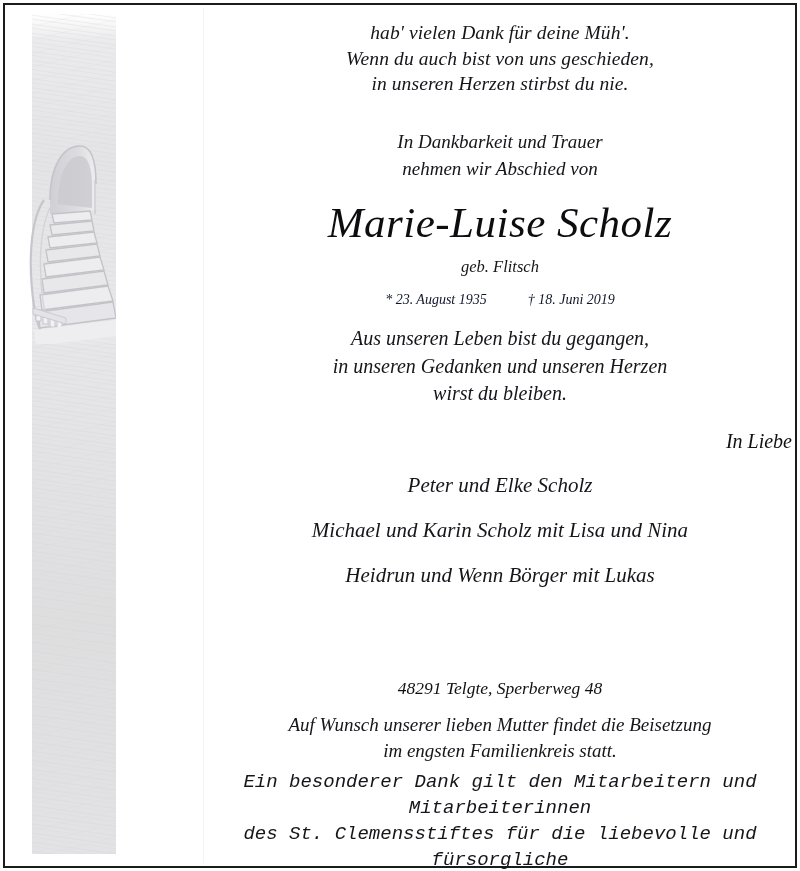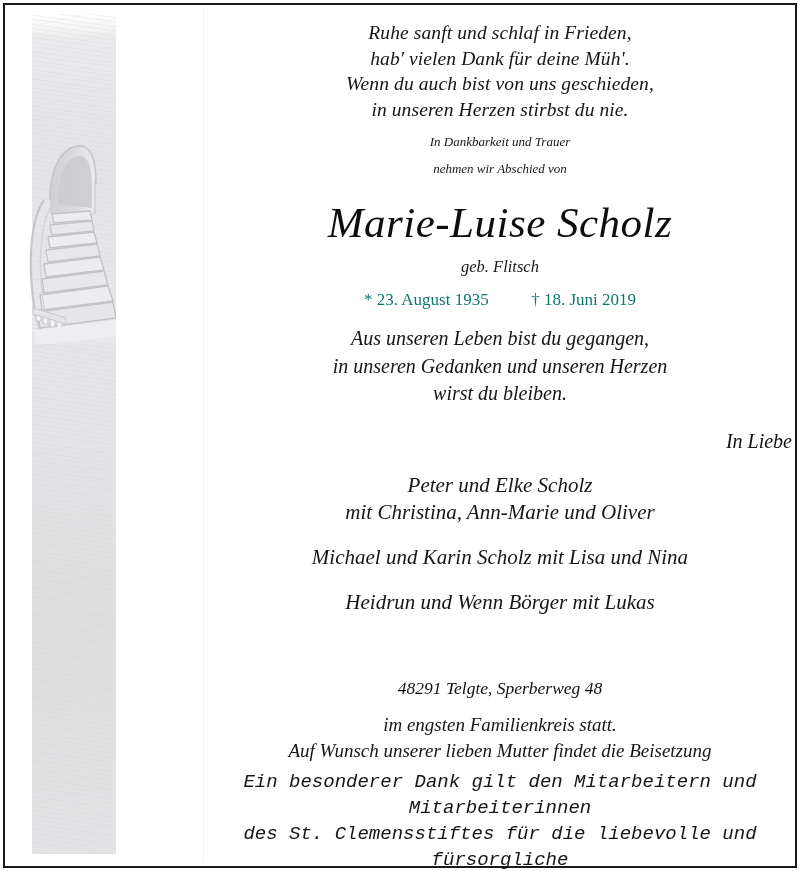--- a/index.html
+++ b/index.html
@@ -88,21 +88,21 @@
   }
 
   
   .intro {
     position: absolute;
     left: 0;
     right: 0;
     top: 128px;
   }
   .intro .line {
-    font-size: 13px;
+    font-size: 19px;
     line-height: 27px;
   }
 
   
   .name-block {
     position: absolute;
     left: 0;
     right: 0;
     top: 198px;
   }
@@ -114,24 +114,25 @@
     color: #0d0d10;
   }
   .maiden-name {
     font-style: italic;
     font-size: 16.5px;
     line-height: 24px;
     margin-top: 7px;
     color: #17171b;
   }
   .dates {
-    font-size: 17px;
+    font-style: italic;
+    font-size: 14px;
     line-height: 24px;
     margin-top: 9px;
-    color: #0f766e;
+    color: #0f172a;
   }
   .dates .gap {
     display: inline-block;
     width: 34px;
   }
 
   
   .verse {
     position: absolute;
     left: 0;
@@ -269,21 +270,20 @@
       <rect x="4" y="330" width="84" height="510" fill="url(#hatch)" opacity="0.8"></rect>
       <rect x="4" y="330" width="84" height="510" fill="url(#hatch2)" opacity="0.6"></rect>
     </svg>
   </div>
 
   <div class="divider"></div>
 
   <div class="content">
 
     <div class="poem">
-      <div class="line">Ruhe sanft und schlaf in Frieden,</div>
       <div class="line">hab' vielen Dank für deine Müh'.</div>
       <div class="line">Wenn du auch bist von uns geschieden,</div>
       <div class="line">in unseren Herzen stirbst du nie.</div>
     </div>
 
     <div class="intro">
       <div class="line">In Dankbarkeit und Trauer</div>
       <div class="line">nehmen wir Abschied von</div>
     </div>
 
@@ -302,37 +302,36 @@
       <div class="line">in unseren Gedanken und unseren Herzen</div>
       <div class="line">wirst du bleiben.</div>
     </div>
 
     <div class="mourners">
       <div class="in-love">In Liebe</div>
 
 
       <div class="family-group">
         <div class="line">Peter und Elke Scholz</div>
-        <div class="line">mit Christina, Ann-Marie und Oliver</div>
       </div>
 
       <div class="family-group">
         <div class="line">Michael und Karin Scholz mit Lisa und Nina</div>
       </div>
 
       <div class="family-group">
         <div class="line">Heidrun und Wenn Börger mit Lukas</div>
       </div>
     </div>
 
     <div class="address">48291 Telgte, Sperberweg 48</div>
 
     <div class="burial-note">
+      <div class="line">Auf Wunsch unserer lieben Mutter findet die Beisetzung</div>
       <div class="line">im engsten Familienkreis statt.</div>
-      <div class="line">Auf Wunsch unserer lieben Mutter findet die Beisetzung</div>
     </div>
 
     <div class="thanks-note">
       <div class="line">Ein besonderer Dank gilt den Mitarbeitern und Mitarbeiterinnen</div>
       <div class="line">des St. Clemensstiftes für die liebevolle und fürsorgliche</div>
       <div class="line">Pflege und Begleitung.</div>
     </div>
 
   </div>
 </div>

